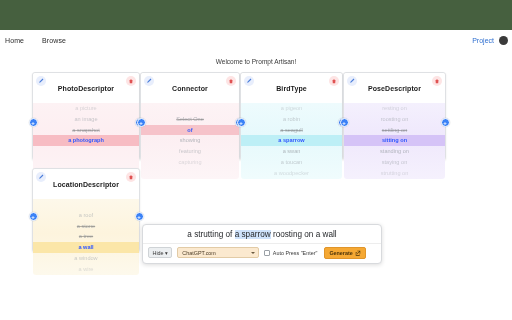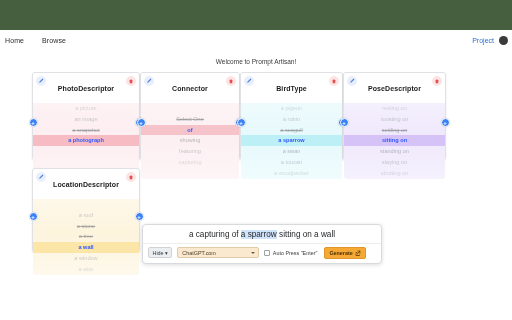--- a/index.html
+++ b/index.html
@@ -365,21 +365,21 @@
       <div class="handle left" style="top:43px;">
           <span class="plus">+</span>
         </div>
       <div class="handle right" style="top:43px;">
           <span class="plus">+</span>
         </div>
     </div>
 
     <div class="prompt-panel" style="left:142px; top:156px; width:240px;">
       <div class="prompt-text">
-        <span>a capturing of </span><span class="hl">a sparrow</span><span> sitting on a wall</span>
+        <span>a strutting of </span><span class="hl">a sparrow</span><span> roosting on a wall</span>
       </div>
       <div class="control-bar">
         <div class="btn-hide">
           <span>Hide</span> <span>▾</span>
         </div>
         <div class="select-box">
           <span class="sel-val">ChatGPT.com</span>
           <span class="caret"></span>
         </div>
         <div class="check-wrap">

